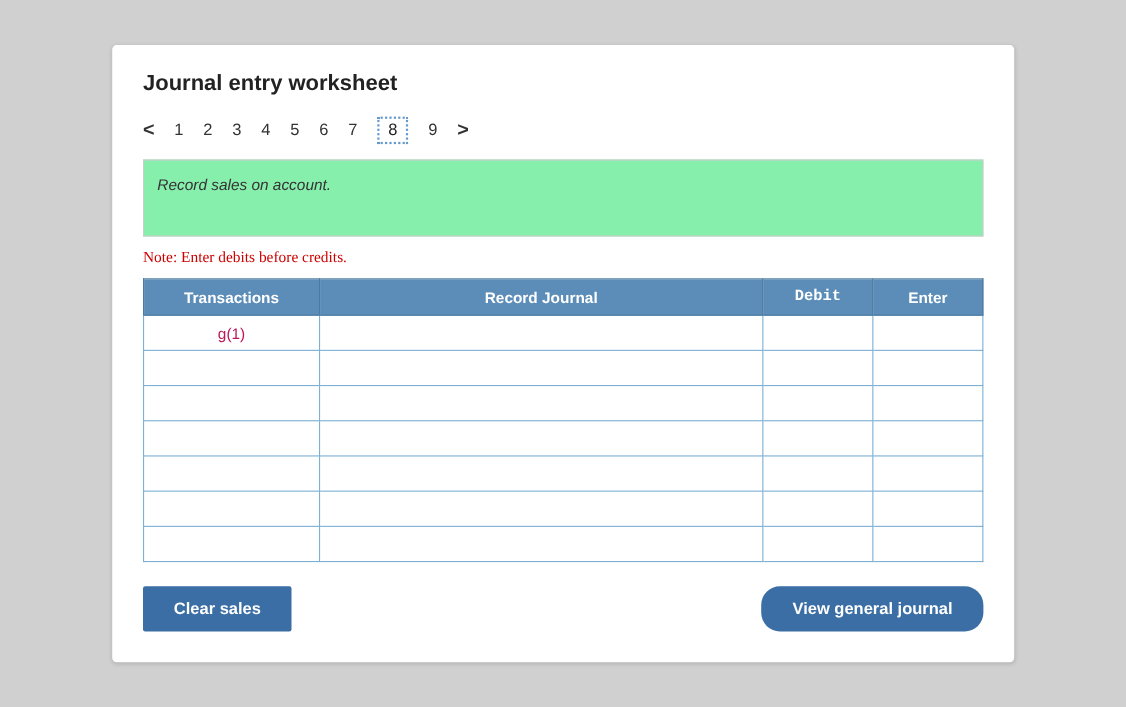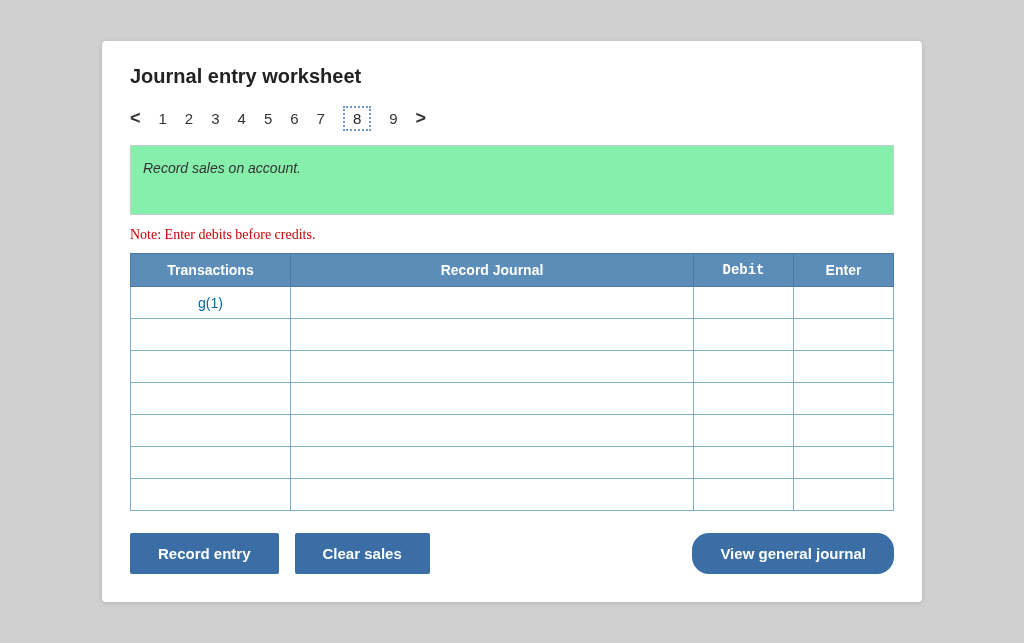--- a/index.html
+++ b/index.html
@@ -90,21 +90,21 @@
     }
     thead tr th:nth-child(4) {
       width: 100px;
       text-align: center;
     }
     tbody tr td {
       border: 1px solid #7bafd4;
       height: 32px;
       padding: 4px 8px;
       font-size: 14px;
-      color: #0369a1;
+      color: #be185d;
     }
     tbody tr td:first-child {
       text-align: center;
     }
     .buttons {
       display: flex;
       gap: 16px;
       align-items: center;
     }
     .btn {
@@ -197,17 +197,16 @@
       <tr>
         <td></td>
         <td></td>
         <td></td>
         <td></td>
       </tr>
     </tbody>
   </table>
 
   <div class="buttons">
-    <button class="btn">Record entry</button>
     <button class="btn">Clear sales</button>
     <button class="btn btn-right">View general journal</button>
   </div>
 </div>
 
 </body></html>

